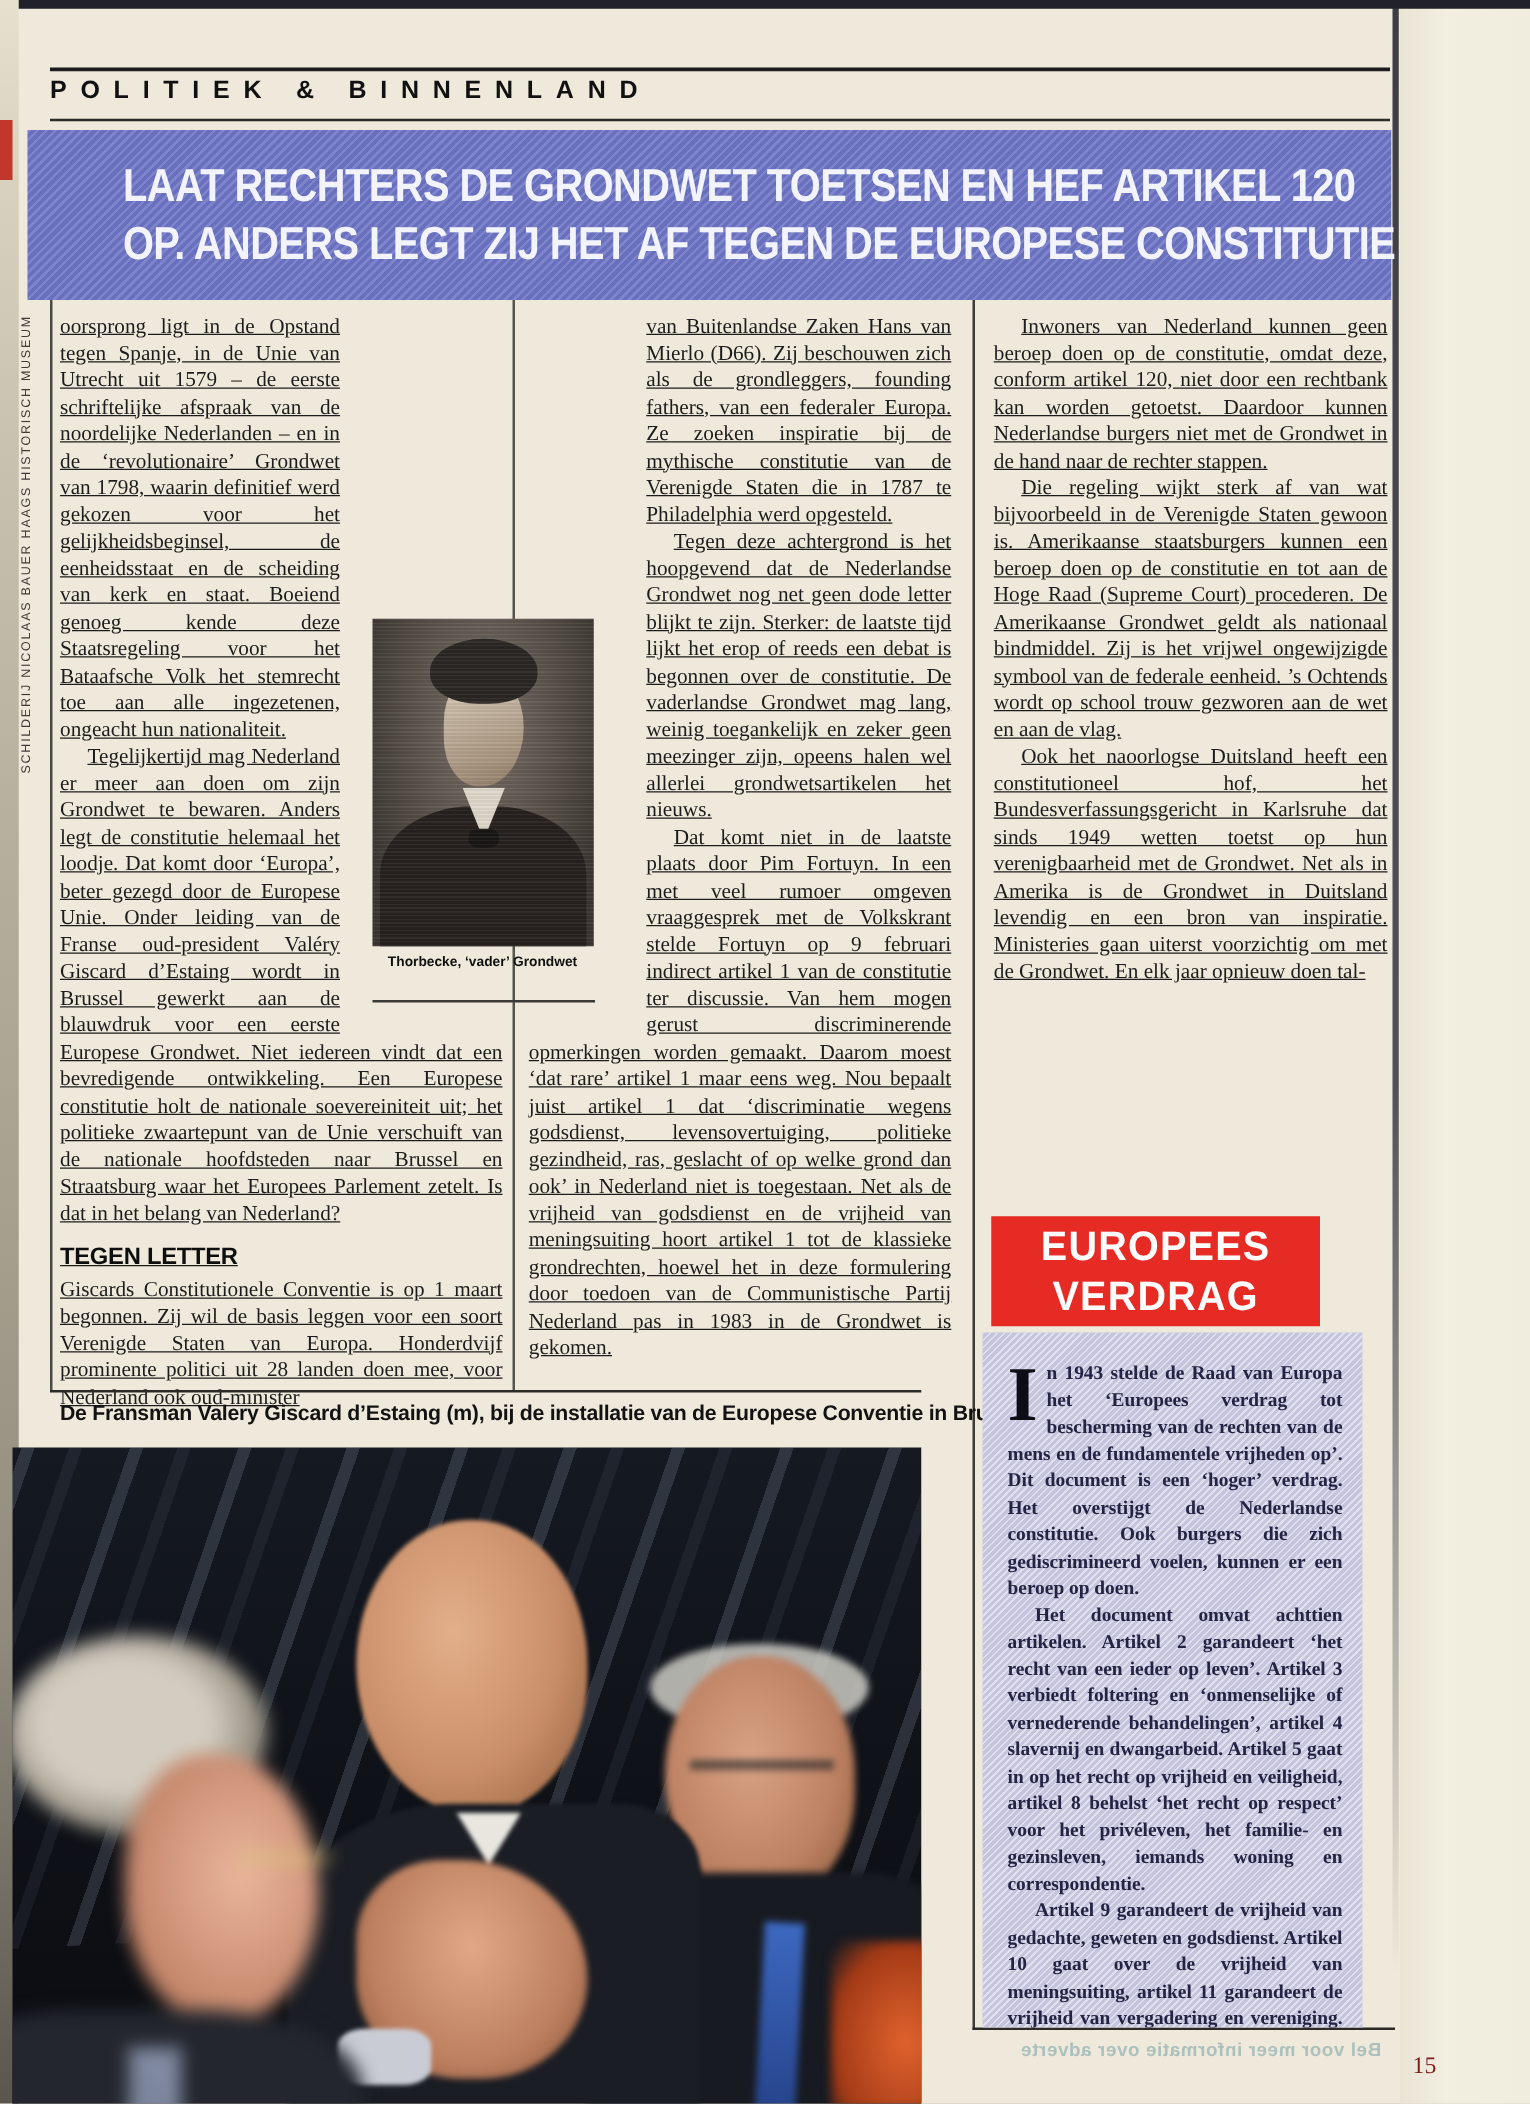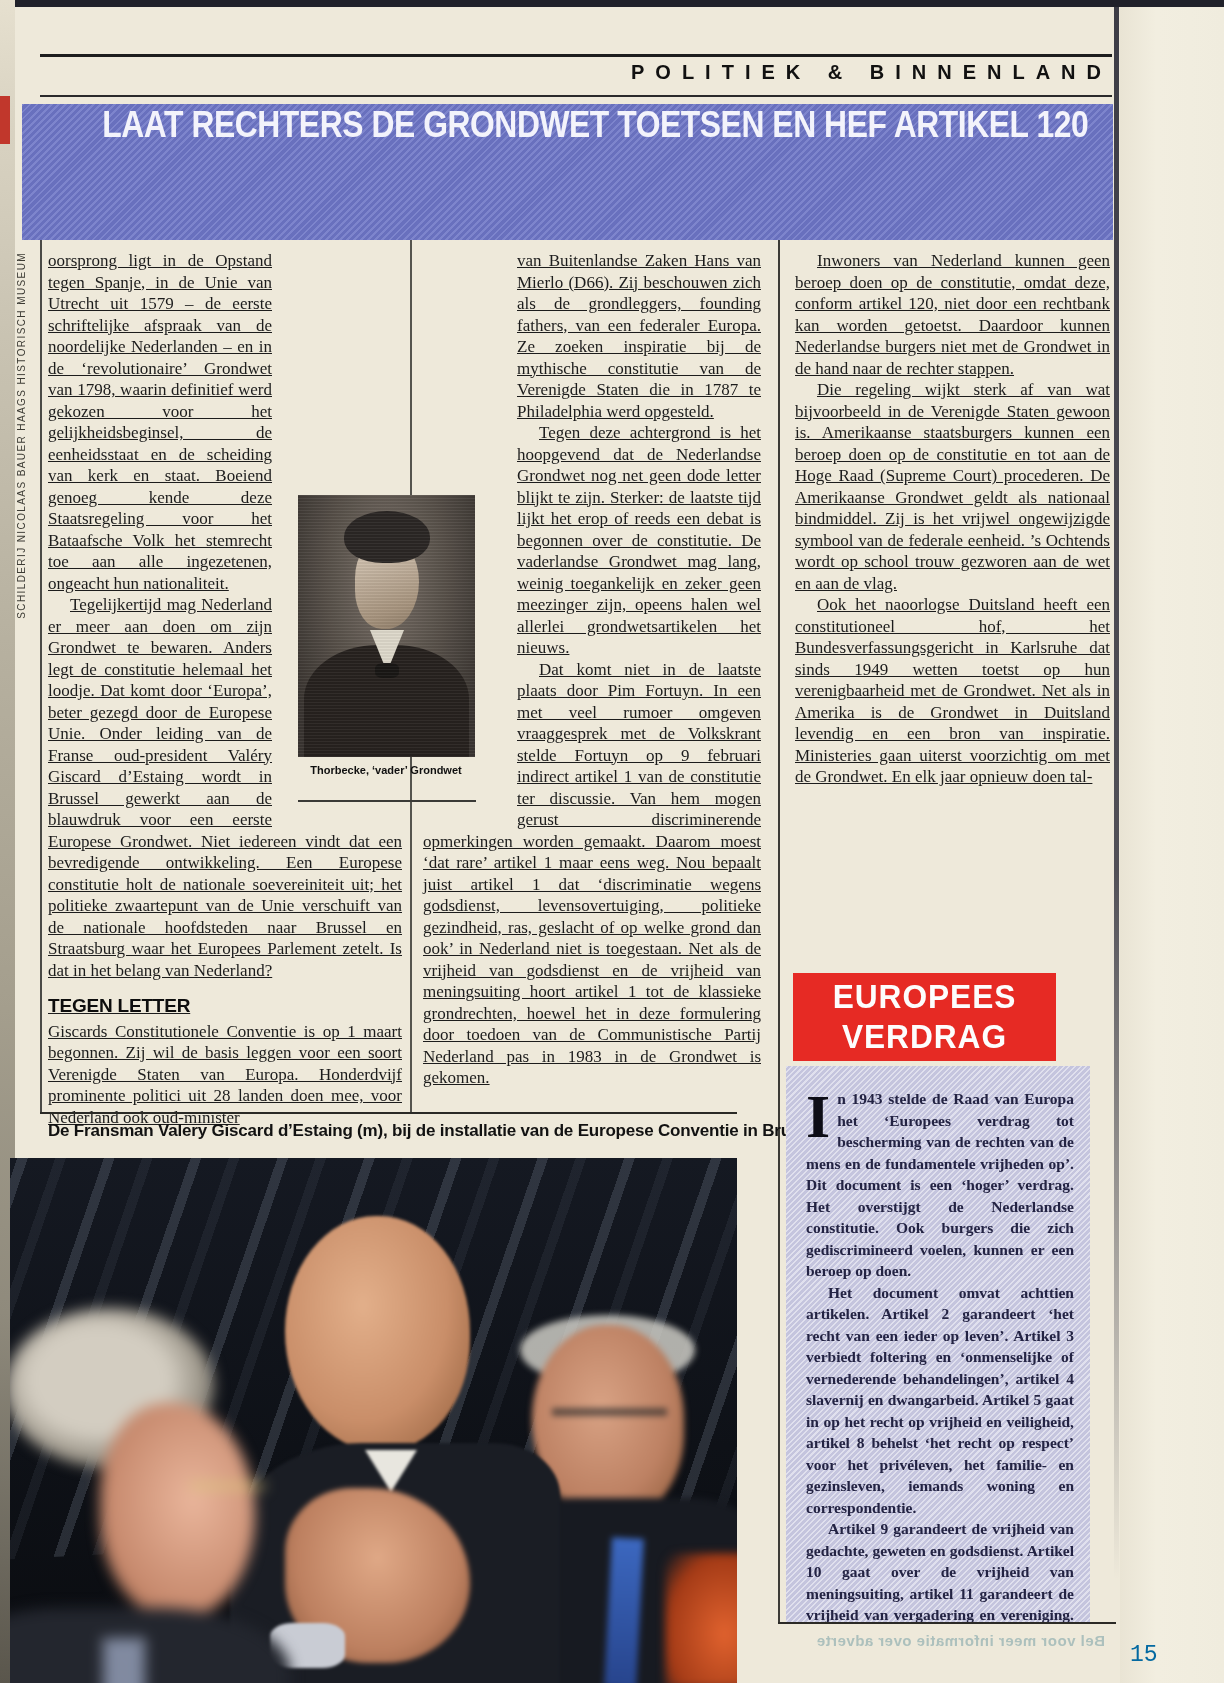--- a/index.html
+++ b/index.html
@@ -17,28 +17,28 @@
   .edge-right-line{position:absolute;left:1114px;top:0;width:5px;height:1580px;
       background:linear-gradient(180deg,rgba(42,42,54,.9) 0%,rgba(42,42,54,.8) 55%,rgba(42,42,54,0) 100%);}
 
   
   .v-credit{position:absolute;left:16px;top:252px;writing-mode:vertical-rl;transform:rotate(180deg);
       font-family:"Liberation Sans",sans-serif;font-size:10px;letter-spacing:1.4px;color:#3c3b34;}
 
   
   .rule-top{position:absolute;left:40px;top:54px;width:1072px;height:3px;background:#1d1d1d;}
   .rule-mid{position:absolute;left:40px;top:95px;width:1072px;height:2px;background:#2a2a2a;}
-  .section-title{position:absolute;left:40px;top:61px;width:1072px;text-align:right;
+  .section-title{position:absolute;left:40px;top:61px;width:1072px;text-align:left;
       font-family:"Liberation Sans",sans-serif;font-weight:700;font-size:20px;letter-spacing:11px;color:#111;}
 
   
   .banner{position:absolute;left:22px;top:104px;width:1091px;height:136px;background:#6f77c7;}
   .banner .hatch{position:absolute;inset:0;
       background:repeating-linear-gradient(135deg,rgba(255,255,255,.10) 0 2px,rgba(0,0,40,.06) 2px 5px);}
-  .banner-text{position:absolute;inset:0;display:flex;flex-direction:row;justify-content:space-between;
+  .banner-text{position:absolute;inset:0;display:flex;flex-direction:column;justify-content:center;
       gap:4px;text-align:center;}
   .banner-line{display:block;transform:scaleX(.86);transform-origin:50% 50%;
       font-family:"Liberation Sans",sans-serif;font-weight:700;font-size:37px;line-height:42px;
       letter-spacing:-.5px;color:#f3f3fb;white-space:nowrap;}
 
   
   .rule-left-col{position:absolute;left:40px;top:240px;width:2px;height:873px;background:#4a4a46;}
   .divider1{position:absolute;left:410px;top:240px;width:2px;height:873px;background:#55544e;}
   .divider2{position:absolute;left:778px;top:240px;width:2px;height:1384px;background:#3c3b36;}
   .frame-bottom{position:absolute;left:778px;top:1622px;width:338px;height:2px;background:#2b2a26;}
@@ -128,22 +128,22 @@
       padding:22px 16px 0 20px;background:#cbcbe2;overflow:hidden;}
   .sidebar-body .hatch{position:absolute;inset:0;
       background:repeating-linear-gradient(135deg,rgba(255,255,255,.40) 0 1.5px,rgba(90,90,150,.06) 1.5px 4px);}
   .sb-text{position:relative;font-family:"Liberation Serif",serif;font-weight:700;
       font-size:15.5px;line-height:21.5px;color:#232343;text-align:justify;}
   .sb-text p{margin:0;}
   .dropcap{float:left;font-family:"Liberation Serif",serif;font-weight:700;font-size:62px;
       line-height:48px;color:#0d0d16;margin:4px 7px 0 0;}
 
   
-  .page-number{position:absolute;left:1130px;top:1642px;font-family:Liberation Mono, monospace;
-      font-size:23px;color:#0369a1;}
+  .page-number{position:absolute;left:1130px;top:1642px;font-family:Liberation Serif, serif;
+      font-size:19px;color:#7f1d1d;}
   .bleedthrough{position:absolute;left:745px;top:1632px;width:360px;transform:scaleX(-1);
       font-family:"Liberation Sans",sans-serif;font-weight:700;font-size:15px;letter-spacing:.5px;
       color:rgba(92,142,152,.45);white-space:nowrap;}
 </style>
 </head>
 <body>
 
 <div class="page">
 
   <div class="edge-right-band"></div>

